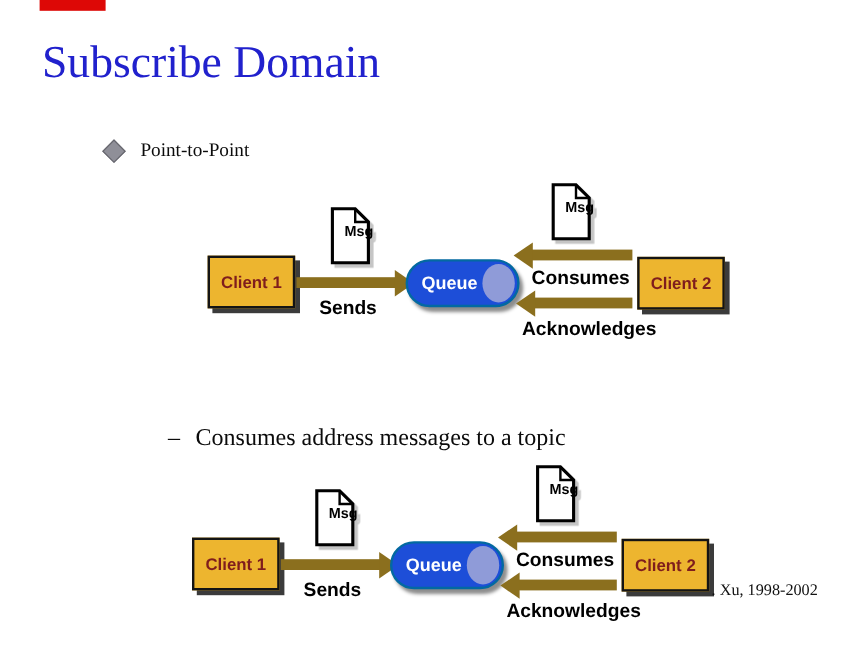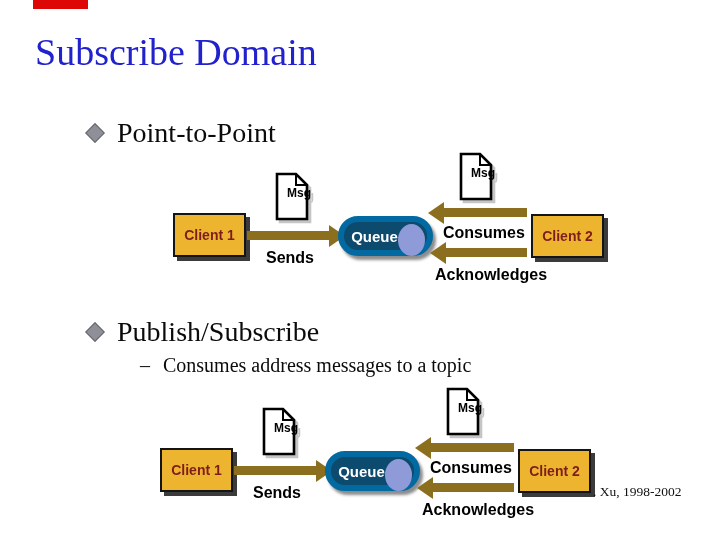--- a/index.html
+++ b/index.html
@@ -7,21 +7,21 @@
          font-family:"Liberation Serif",serif;}
 
   .accent-bar{position:absolute;left:33px;top:0;width:55px;height:9px;background:#DD0806;}
 
   .slide-title{position:absolute;left:35px;top:30px;font-size:38px;color:#2121CD;
                font-family:"Liberation Serif",serif;white-space:nowrap;}
 
   .bullet-row{position:absolute;display:flex;align-items:center;gap:15px;}
   .bullet-row .diamond{width:12px;height:12px;background:#8F8F98;border:1px solid #66666E;
                        transform:rotate(45deg);flex:0 0 auto;}
-  .bullet-row .bullet-text{font-size:28px;color:#0b0b0b;white-space:nowrap;}
+  .bullet-row .bullet-text{font-size:16px;color:#0b0b0b;white-space:nowrap;}
 
   .sub-bullet{position:absolute;left:140px;top:354px;display:flex;gap:13px;
               font-size:20px;color:#0b0b0b;white-space:nowrap;}
 
   .footer-credit{position:absolute;left:593px;top:484px;font-size:13.5px;color:#111;
                  white-space:nowrap;}
 
   
   .diagram{position:absolute;width:455px;height:140px;}
   .diagram-1{left:160px;top:150px;}
@@ -30,21 +30,21 @@
   .diagram *{font-family:"Liberation Sans",sans-serif;}
 
   .client-box{position:absolute;width:73px;height:44px;background:#EDB52F;
               border:2px solid #141414;box-shadow:4px 4px 0 rgba(25,25,25,0.85);
               display:flex;align-items:center;justify-content:center;
               font-size:14px;font-weight:bold;color:#7f1d1d;box-sizing:border-box;}
   .client1{left:13px;top:63px;}
   .client2{left:371px;top:64px;}
 
   .queue-pill{position:absolute;left:178px;top:66px;width:95px;height:40px;
-              background:#0c4a6e;border:6px solid #0369a1;border-radius:22px;
+              background:#1d4ed8;border:2px solid #0369a1;border-radius:22px;
               box-shadow:3px 4px 3px rgba(0,0,0,0.45);box-sizing:border-box;}
   .queue-cap{position:absolute;right:2px;top:2px;width:27px;height:32px;
              background:#8F9BD8;border-radius:50%;}
   .queue-text{position:absolute;left:0;right:22px;top:0;bottom:0;display:flex;
               align-items:center;justify-content:center;color:#fff;
               font-size:15px;font-weight:bold;}
 
   .msg-doc{position:absolute;width:48px;height:49px;
            filter:drop-shadow(3px 3px 0 rgba(150,150,150,0.55));}
   .msg-doc .msg-text{position:absolute;left:0;right:0;top:14px;text-align:center;
@@ -127,24 +127,20 @@
       <div class="shaft"></div>
       <div class="head"></div>
     </div>
     <div class="flow-label ack-label">Acknowledges</div>
 
     <div class="client-box client2">
       <span>Client 2</span>
     </div>
   </div>
 
-  <div class="bullet-row" style="left:88px;top:316px;">
-    <span class="diamond"></span>
-    <span class="bullet-text">Publish/Subscribe</span>
-  </div>
 
   <div class="sub-bullet">
     <span>–</span>
     <span>Consumes address messages to a topic</span>
   </div>
 
   <div class="diagram diagram-2">
     <div class="msg-doc msg1">
       <svg width="34" height="49" viewBox="0 0 34 49">
         <path d="M2 2 H21 L32 13 V47 H2 Z" fill="#ffffff" stroke="#000000" stroke-width="2.6"></path>

